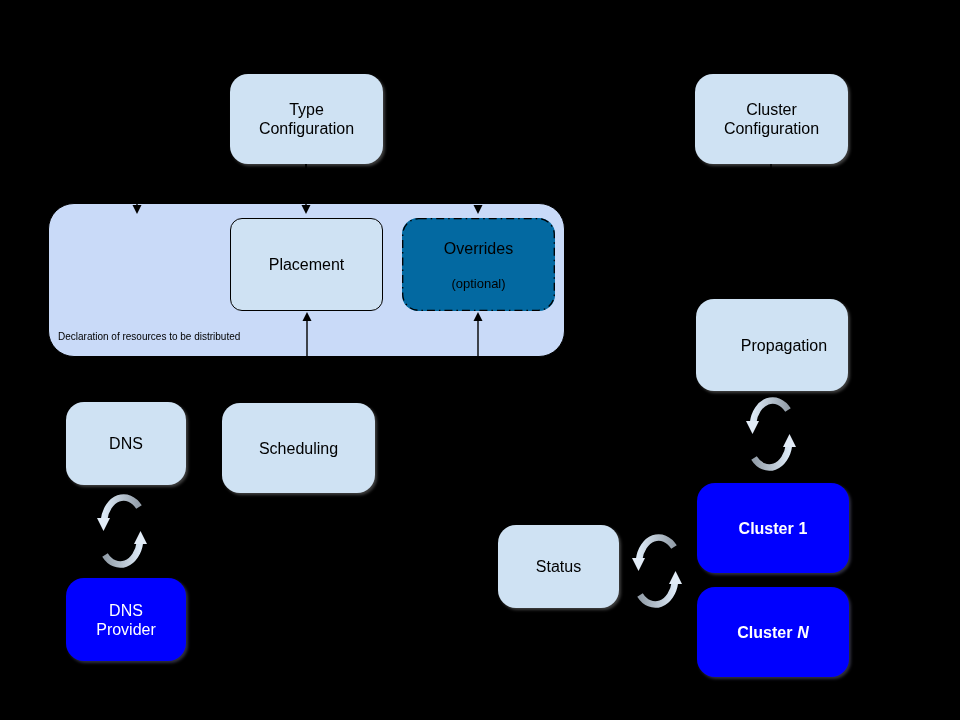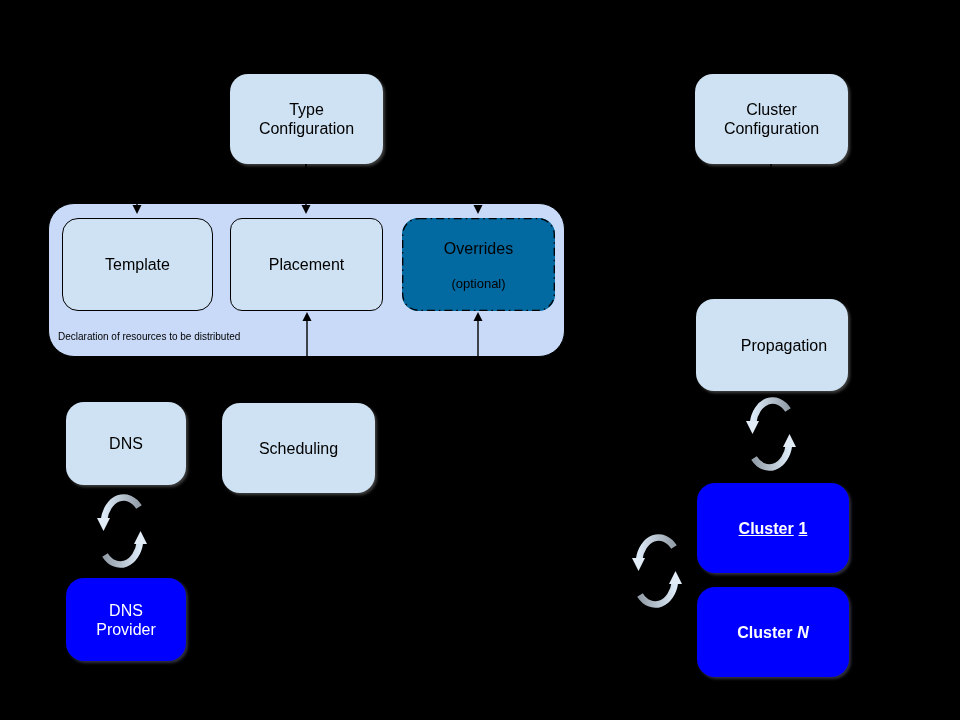--- a/index.html
+++ b/index.html
@@ -83,23 +83,20 @@
   <div class="node lightbox" style="left:230px; top:74px; width:153px; height:90px;">
     <span class="line">Type</span>
     <span class="line">Configuration</span>
   </div>
 
   <div class="node lightbox" style="left:695px; top:74px; width:153px; height:90px;">
     <span class="line">Cluster</span>
     <span class="line">Configuration</span>
   </div>
 
-  <div class="node innerbox" style="left:62px; top:218px; width:151px; height:93px;">
-    <span>Template</span>
-  </div>
 
   <div class="node innerbox" style="left:230px; top:218px; width:153px; height:93px;border-radius:12px;">
     <span>Placement</span>
   </div>
 
   <div class="node" style="left:402px; top:218px; width:153px; height:93px; background:#0369a1; border-radius:16px;">
     <span>Overrides</span>
     <span class="sub">(optional)</span>
   </div>
 
@@ -110,26 +107,29 @@
   <div class="node lightbox" style="left:222px; top:403px; width:153px; height:90px;">
     <span>Scheduling</span>
   </div>
 
   <div class="node bluebox" style="left:66px; top:578px; width:120px; height:83px; font-weight:normal;">
     <span class="line">DNS</span>
     <span class="line">Provider</span>
   </div>
 
 
+  <div class="node lightbox" style="left:498px; top:525px; width:121px; height:83px;">
+    <span>Status</span>
+  </div>
 
   <div class="node lightbox" style="left:696px; top:299px; width:152px; height:92px;padding-left:24px;">
     <span>Propagation</span>
   </div>
 
-  <div class="node bluebox" style="left:697px; top:483px; width:152px; height:90px;text-decoration:underline;">
+  <div class="node bluebox" style="left:697px; top:483px; width:152px; height:90px;">
     <span><span>Cluster</span><span class="n-suffix">1</span></span>
   </div>
 
   <div class="node bluebox" style="left:697px; top:587px; width:152px; height:90px;">
     <span><span>Cluster</span><span class="n-suffix italic">N</span></span>
   </div>
 
   <svg id="overlay" viewBox="0 0 960 720">
     <defs>
       <linearGradient id="gTop" x1="0" y1="0" x2="1" y2="0">

